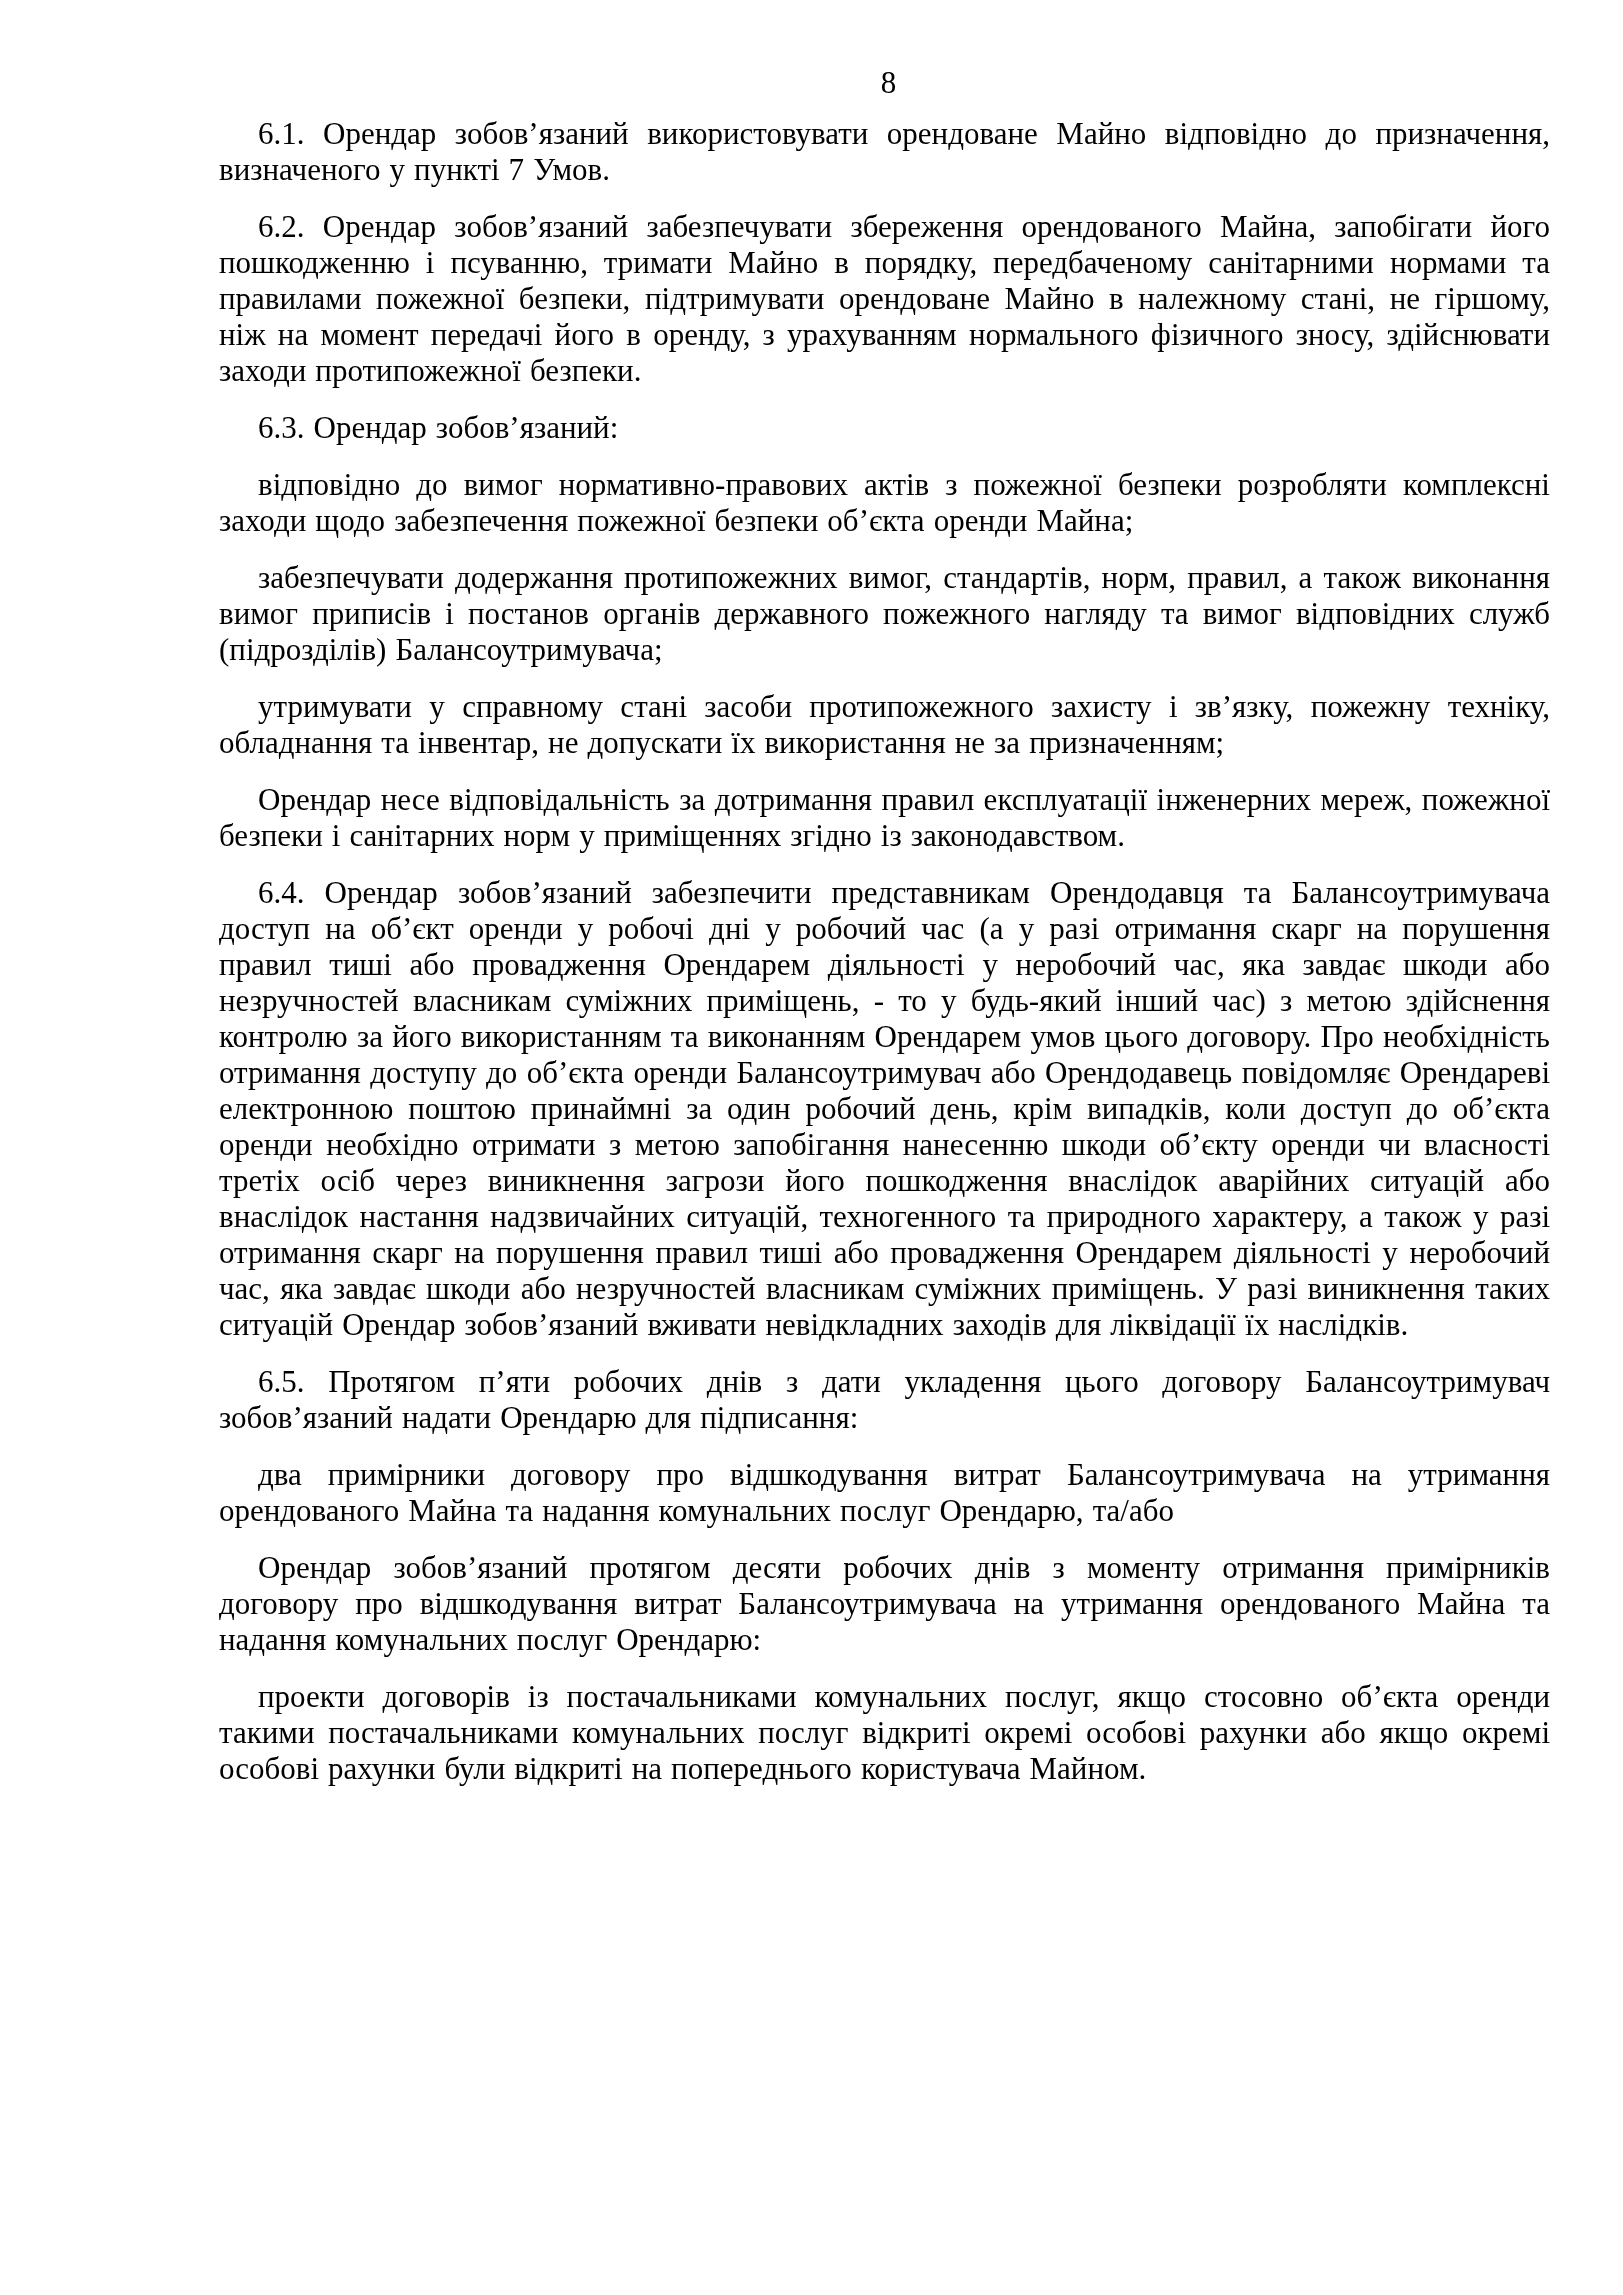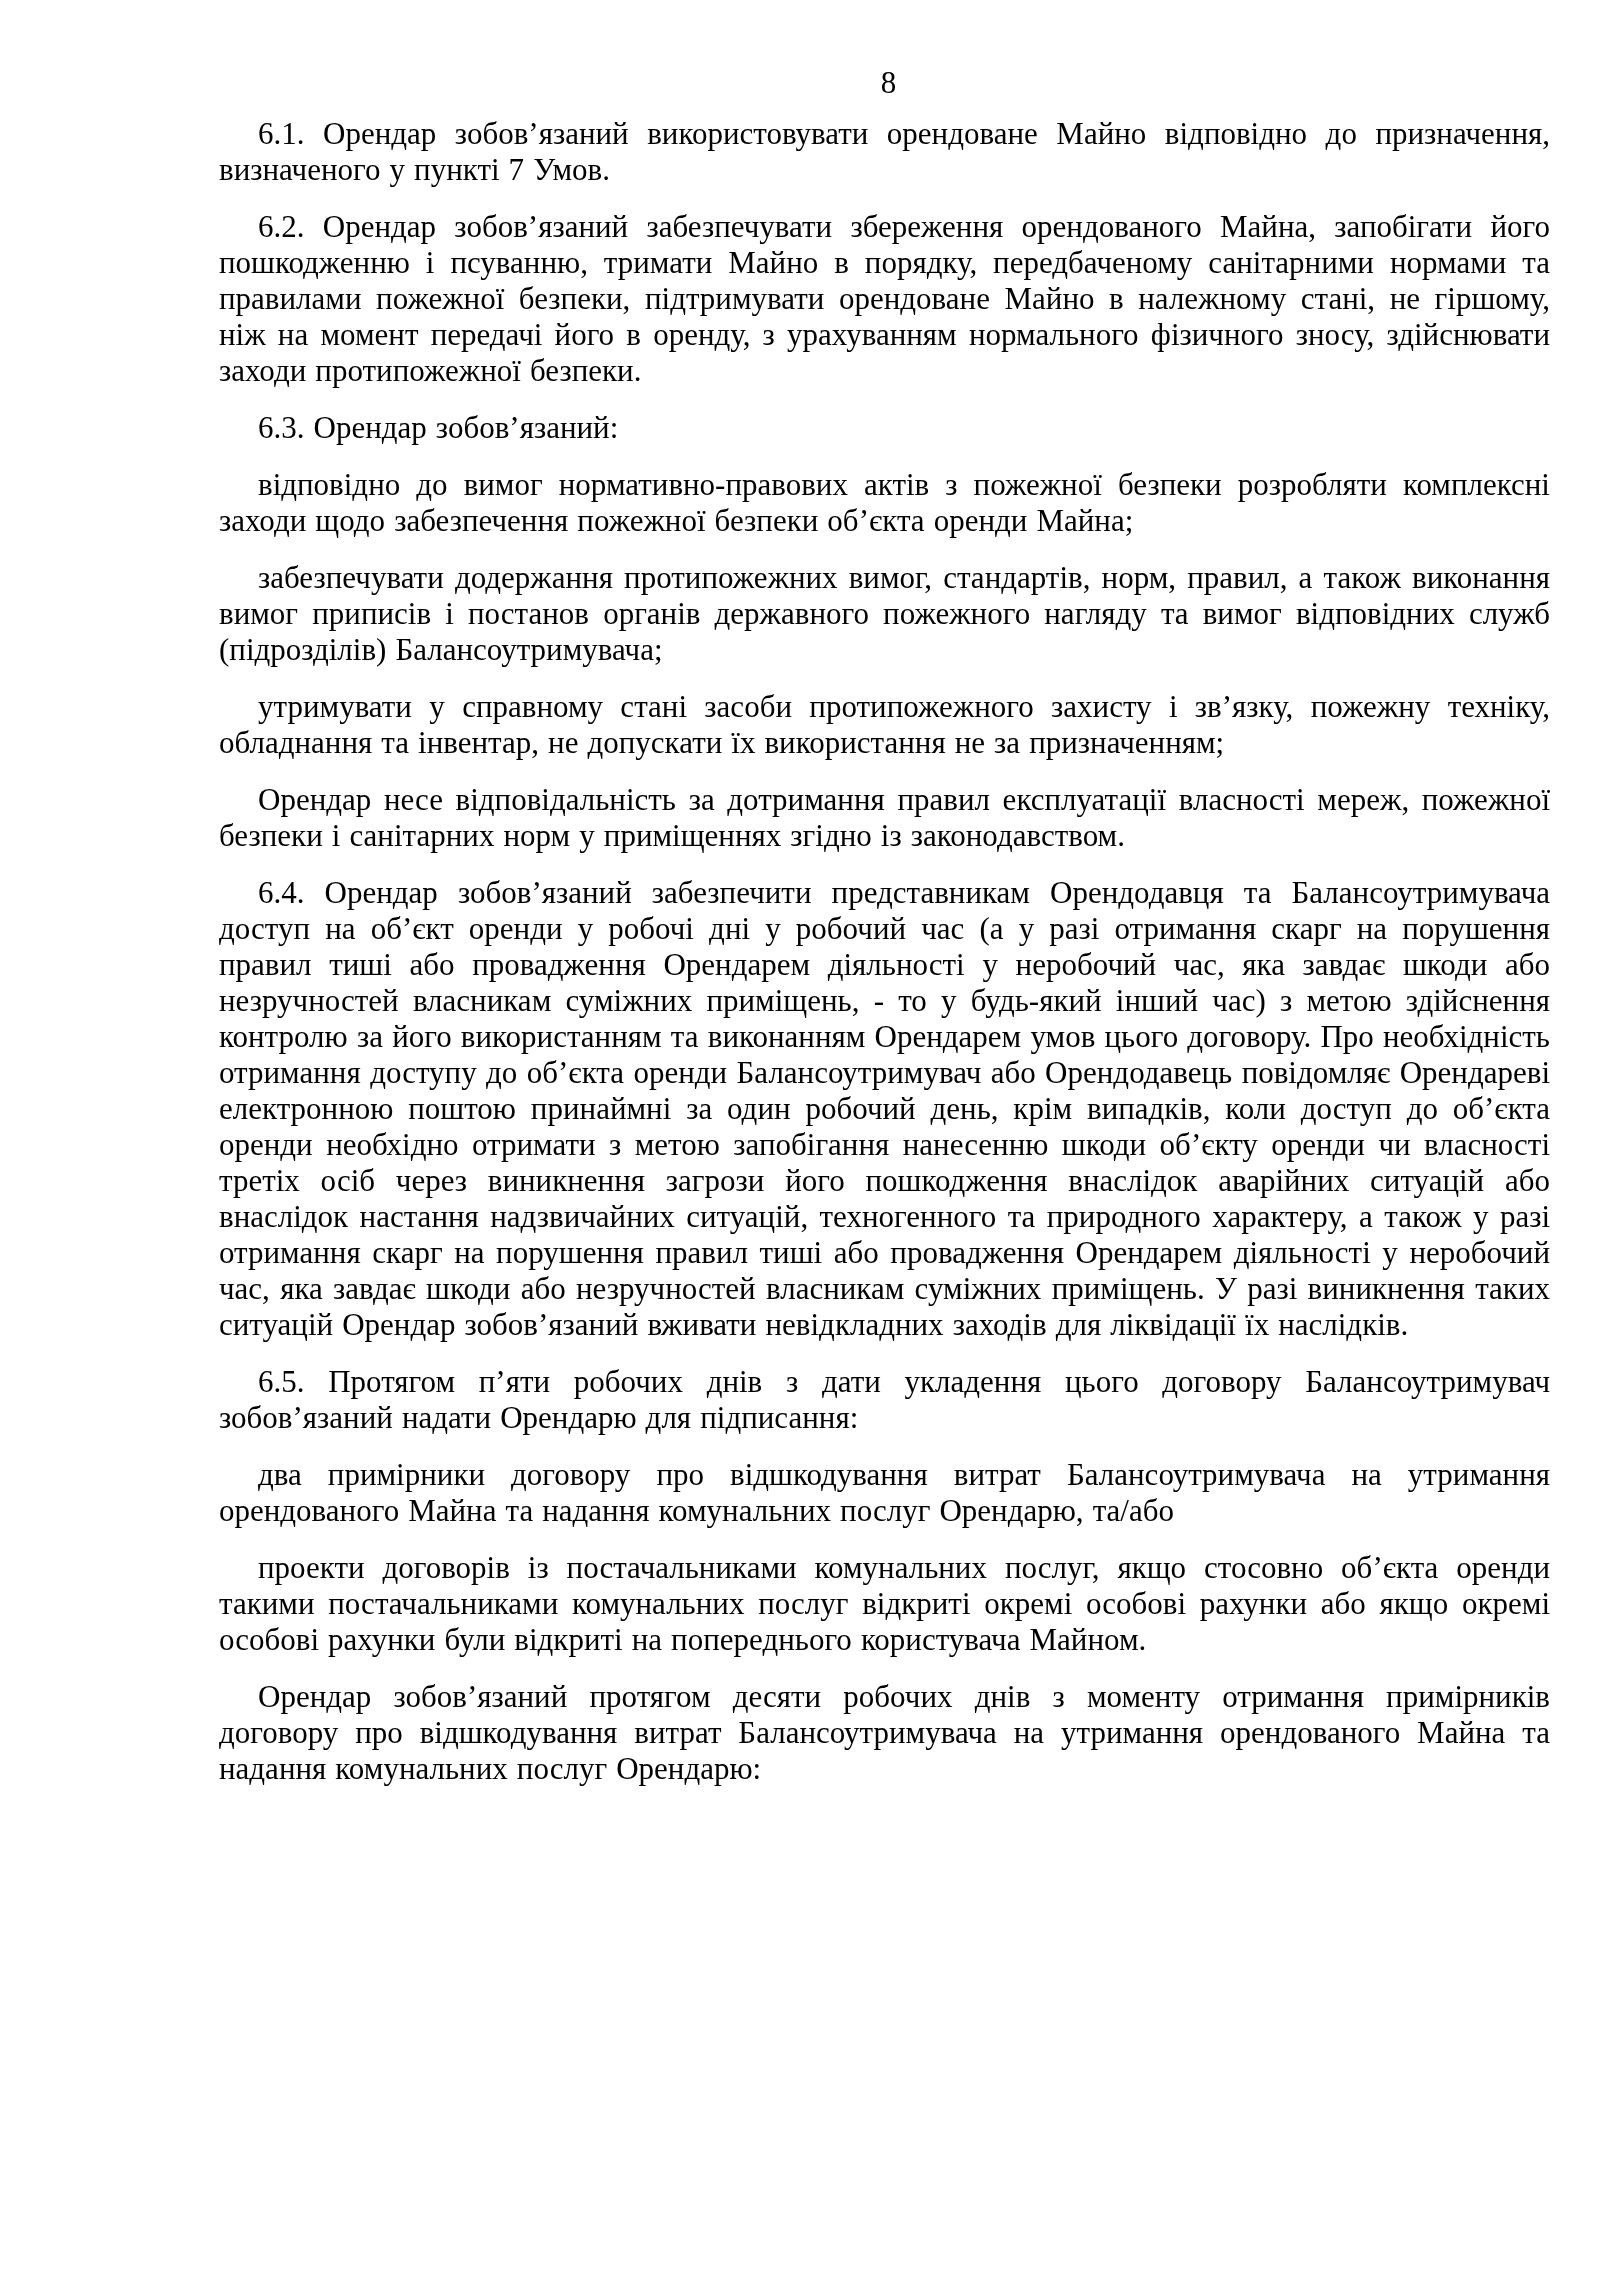--- a/index.html
+++ b/index.html
@@ -40,21 +40,21 @@
 
 <main class="page">
   <div class="page-number">8</div>
   <div class="doc-body" id="doc-body">
       <p>6.1. Орендар зобов’язаний використовувати орендоване Майно відповідно до призначення, визначеного у пункті 7 Умов.</p>
       <p>6.2. Орендар зобов’язаний забезпечувати збереження орендованого Майна, запобігати його пошкодженню і псуванню, тримати Майно в порядку, передбаченому санітарними нормами та правилами пожежної безпеки, підтримувати орендоване Майно в належному стані, не гіршому, ніж на момент передачі його в оренду, з урахуванням нормального фізичного зносу, здійснювати заходи протипожежної безпеки.</p>
       <p>6.3. Орендар зобов’язаний:</p>
       <p>відповідно до вимог нормативно-правових актів з пожежної безпеки розробляти комплексні заходи щодо забезпечення пожежної безпеки об’єкта оренди Майна;</p>
       <p>забезпечувати додержання протипожежних вимог, стандартів, норм, правил, а також виконання вимог приписів і постанов органів державного пожежного нагляду та вимог відповідних служб (підрозділів) Балансоутримувача;</p>
       <p>утримувати у справному стані засоби протипожежного захисту і зв’язку, пожежну техніку, обладнання та інвентар, не допускати їх використання не за призначенням;</p>
-      <p>Орендар несе відповідальність за дотримання правил експлуатації власності мереж, пожежної безпеки і санітарних норм у приміщеннях згідно із законодавством.</p>
+      <p>Орендар несе відповідальність за дотримання правил експлуатації інженерних мереж, пожежної безпеки і санітарних норм у приміщеннях згідно із законодавством.</p>
       <p>6.4. Орендар зобов’язаний забезпечити представникам Орендодавця та Балансоутримувача доступ на об’єкт оренди у робочі дні у робочий час (а у разі отримання скарг на порушення правил тиші або провадження Орендарем діяльності у неробочий час, яка завдає шкоди або незручностей власникам суміжних приміщень, - то у будь-який інший час) з метою здійснення контролю за його використанням та виконанням Орендарем умов цього договору. Про необхідність отримання доступу до об’єкта оренди Балансоутримувач або Орендодавець повідомляє Орендареві електронною поштою принаймні за один робочий день, крім випадків, коли доступ до об’єкта оренди необхідно отримати з метою запобігання нанесенню шкоди об’єкту оренди чи власності третіх осіб через виникнення загрози його пошкодження внаслідок аварійних ситуацій або внаслідок настання надзвичайних ситуацій, техногенного та природного характеру, а також у разі отримання скарг на порушення правил тиші або провадження Орендарем діяльності у неробочий час, яка завдає шкоди або незручностей власникам суміжних приміщень. У разі виникнення таких ситуацій Орендар зобов’язаний вживати невідкладних заходів для ліквідації їх наслідків.</p>
       <p>6.5. Протягом п’яти робочих днів з дати укладення цього договору Балансоутримувач зобов’язаний надати Орендарю для підписання:</p>
       <p>два примірники договору про відшкодування витрат Балансоутримувача на утримання орендованого Майна та надання комунальних послуг Орендарю, та/або</p>
+      <p>Орендар зобов’язаний протягом десяти робочих днів з моменту отримання примірників договору про відшкодування витрат Балансоутримувача на утримання орендованого Майна та надання комунальних послуг Орендарю:</p>
       <p>проекти договорів із постачальниками комунальних послуг, якщо стосовно об’єкта оренди такими постачальниками комунальних послуг відкриті окремі особові рахунки або якщо окремі особові рахунки були відкриті на попереднього користувача Майном.</p>
-      <p>Орендар зобов’язаний протягом десяти робочих днів з моменту отримання примірників договору про відшкодування витрат Балансоутримувача на утримання орендованого Майна та надання комунальних послуг Орендарю:</p>
     </div>
 </main>
 
 
 </body></html>

